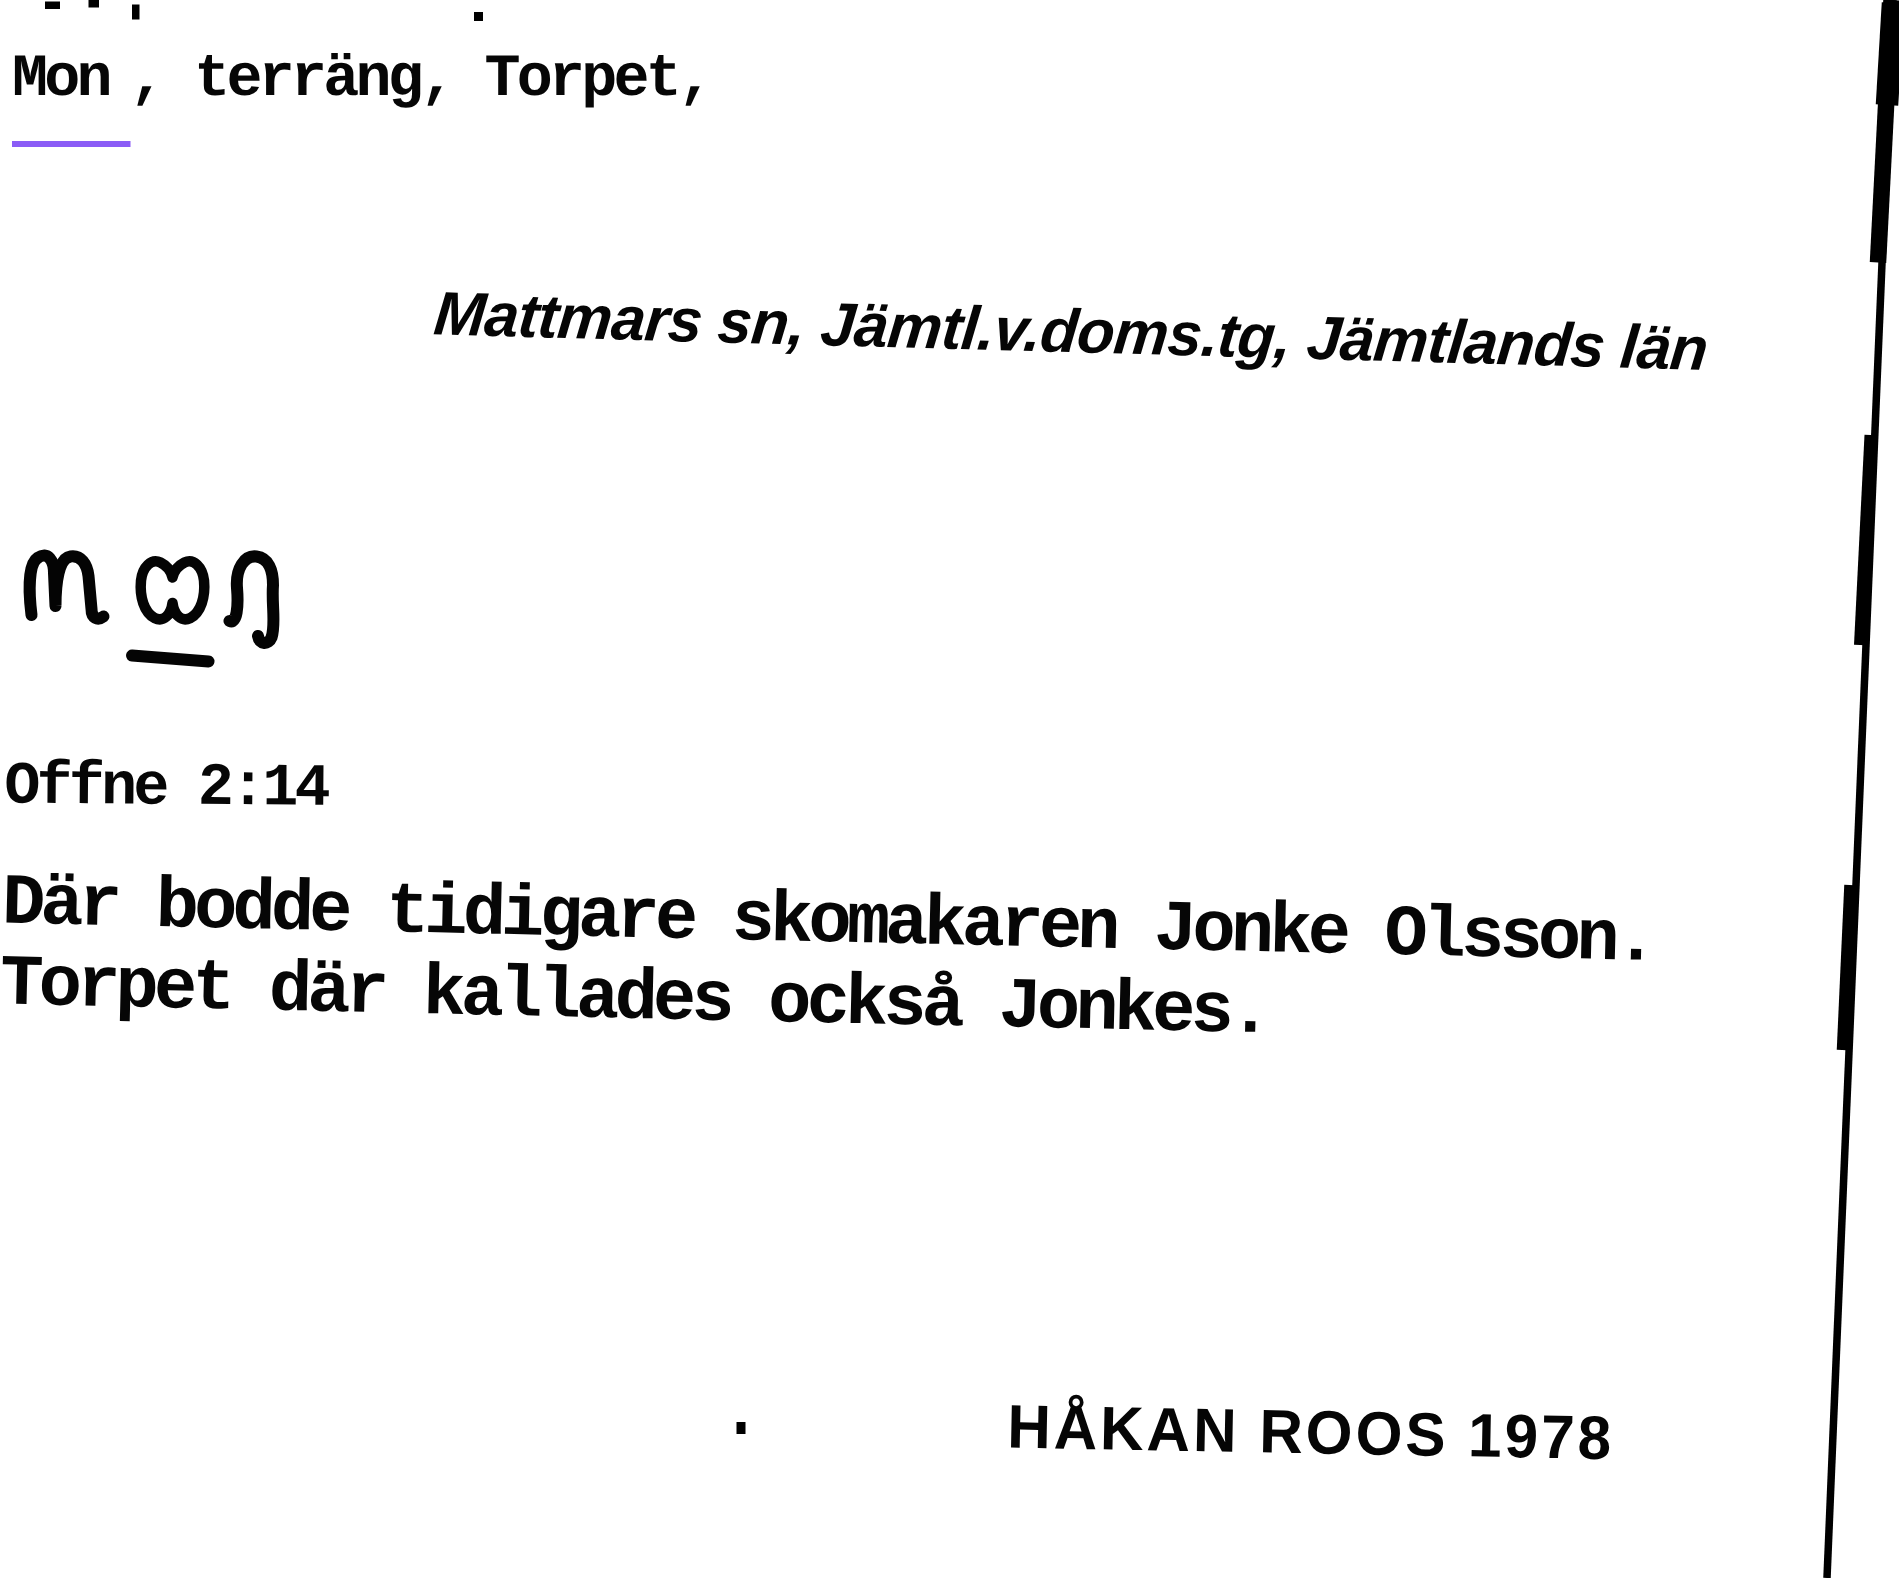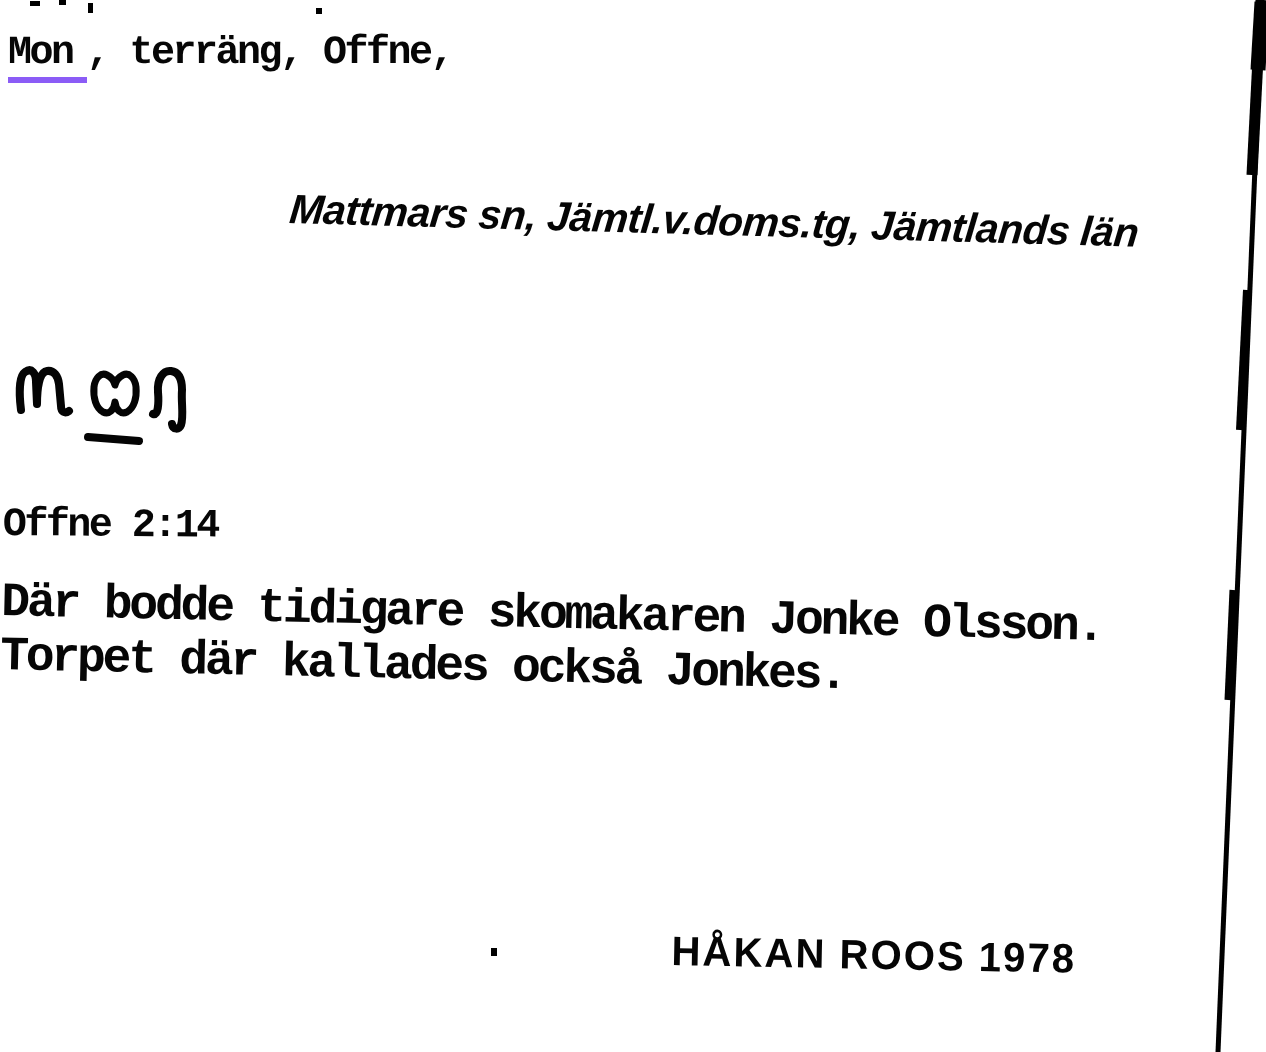--- a/index.html
+++ b/index.html
@@ -27,22 +27,22 @@
     text-rendering: geometricPrecision;
   }
   .headword-line {
     left: 8px;
     top: 34px;
     font-size: 40px;
     letter-spacing: -2.5px;
   }
   .headword {
     display: inline-block;
-    border-bottom: 6px solid #8b5cf6;
-    padding: 0 14px 3px 0;
+    border-bottom: 4px solid #8b5cf6;
+    padding: 0 14px 20px 0;
   }
   .reference-line {
     left: 3px;
     top: 506px;
     font-size: 40px;
     letter-spacing: -2.5px;
     transform: rotate(0.4deg);
     transform-origin: left top;
   }
   .note-block {
@@ -126,21 +126,21 @@
 <body>
 
 <div class="scan-page">
 
   <div class="speck" style="left:30px; top:1px; width:10px; height:5px;"></div>
   <div class="speck" style="left:59px; top:0px; width:7px; height:5px;"></div>
   <div class="speck" style="left:88px; top:3px; width:5px; height:10px;"></div>
   <div class="speck" style="left:316px; top:8px; width:6px; height:6px;"></div>
 
   <div class="typewriter headword-line">
-    <span class="headword">Mon</span><span>, terräng, Offne,</span>
+    <span class="headword">Mon</span><span>, terräng, Torpet,</span>
   </div>
 
   <div class="location-stamp">Mattmars sn, Jämtl.v.doms.tg, Jämtlands län</div>
 
   <svg class="phonetic-svg" width="210" height="100" viewBox="0 0 210 100">
     <path stroke-width="8" d="M13 58 C11 42 11 24 17 20 C24 15 28 22 28 30 L29 52 C29 37 31 20 39 19 C46 18 50 24 51 32 L53 54 C53 60 57 62 61 59"></path>
     <path stroke-width="7" d="M99 23 C93 20 87 26 86 35 C85 46 88 56 95 60 C101 63 106 58 107 50 C108 58 113 63 119 60 C126 56 129 46 128 35 C127 26 121 20 115 23 C111 25 108 28 107 33 C106 28 103 25 99 23 Z"></path>
     <path stroke-width="8" d="M80 85 L131 89"></path>
     <path stroke-width="8" d="M145 62 C150 64 151 52 150 40 C149 27 155 18 163 19 C171 20 174 28 174 38 C173 51 176 64 173 73 C171 78 165 78 164 72"></path>
   </svg>

